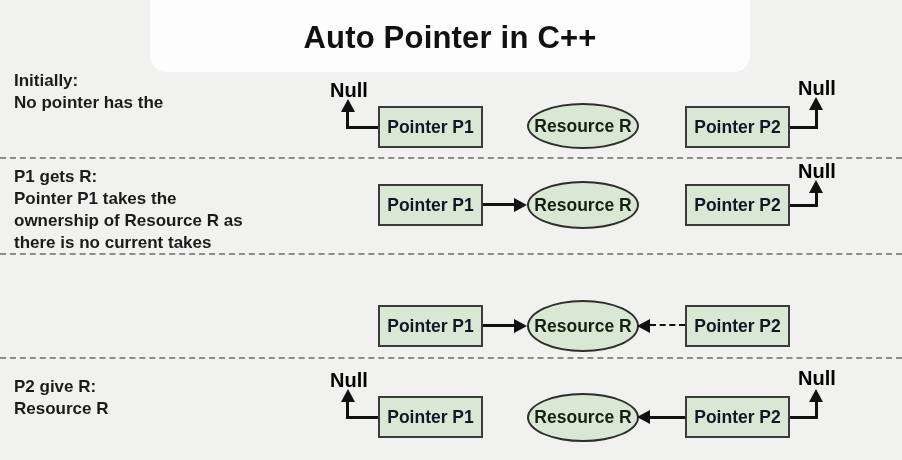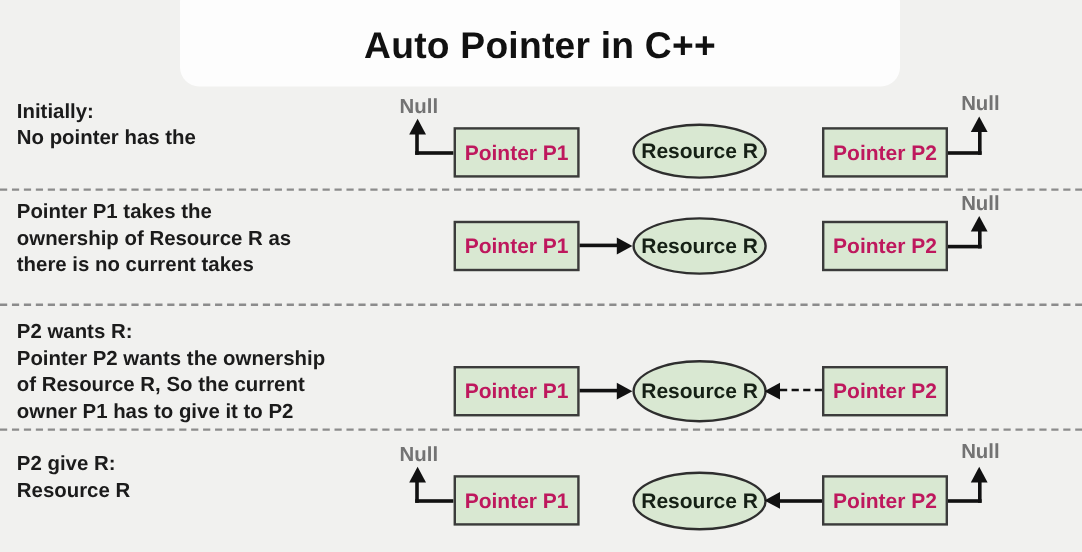--- a/index.html
+++ b/index.html
@@ -14,89 +14,84 @@
   .title-box{position:absolute;left:150px;top:-14px;width:600px;height:86px;
     background:var(--title-bg);border-radius:16px;display:flex;align-items:flex-end;justify-content:center;}
   .title-text{font-size:31px;font-weight:bold;color:#111;padding-bottom:16px;letter-spacing:0.2px;}
 
   .separator{position:absolute;left:0;width:902px;height:0;border-top:2px dashed var(--separator);}
 
   .row-text{position:absolute;left:14px;color:var(--text);font-size:17px;font-weight:bold;line-height:22px;white-space:nowrap;}
 
   .node-box{position:absolute;width:105px;height:42px;background:var(--node-fill);
     border:2px solid var(--node-border);display:flex;align-items:center;justify-content:center;
-    font-size:17.5px;font-weight:bold;color:#be185d;}
+    font-size:17.5px;font-weight:bold;color:#0f172a;}
   .node-ellipse{position:absolute;width:112px;background:var(--node-fill);
     border:2px solid #2e2e2e;border-radius:50%;display:flex;align-items:center;justify-content:center;
     font-size:17.5px;font-weight:bold;color:#152015;}
 
   .hline{position:absolute;height:3px;background:var(--line);}
   .vline{position:absolute;width:3px;background:var(--line);}
   .dline{position:absolute;height:0;border-top:2.5px dashed var(--line);}
   .arr-up{position:absolute;width:0;height:0;border-left:7px solid transparent;border-right:7px solid transparent;border-bottom:13px solid var(--line);}
   .arr-right{position:absolute;width:0;height:0;border-top:7px solid transparent;border-bottom:7px solid transparent;border-left:13px solid var(--line);}
   .arr-left{position:absolute;width:0;height:0;border-top:7px solid transparent;border-bottom:7px solid transparent;border-right:13px solid var(--line);}
-  .null-label{position:absolute;width:80px;text-align:center;font-size:17px;font-weight:bold;color:#737373;}
+  .null-label{position:absolute;width:80px;text-align:center;font-size:20px;font-weight:bold;color:#000000;}
 </style>
 </head>
 <body>
 
 <div class="canvas">
 
   <div class="title-box">
     <div class="title-text">Auto Pointer in C++</div>
   </div>
 
   <div class="separator" style="top:157px"></div>
   <div class="separator" style="top:253px"></div>
   <div class="separator" style="top:357px"></div>
 
-  <div class="row-text" style="top:82px">
+  <div class="row-text" style="top:70px">
     <div>Initially:</div>
     <div>No pointer has the</div>
   </div>
 
   <div class="null-label" style="left:309px;top:79px">Null</div>
   <div class="arr-up" style="left:341px;top:99px"></div>
   <div class="vline" style="left:346px;top:110px;height:19px"></div>
   <div class="hline" style="left:346px;top:126px;width:32px"></div>
 
   <div class="node-box" style="left:378px;top:106px">Pointer P1</div>
   <div class="node-ellipse" style="left:527px;top:103px;height:46px">Resource R</div>
   <div class="node-box" style="left:685px;top:106px">Pointer P2</div>
 
   <div class="hline" style="left:790px;top:126px;width:28px"></div>
   <div class="vline" style="left:815px;top:108px;height:21px"></div>
   <div class="arr-up" style="left:809px;top:97px"></div>
   <div class="null-label" style="left:777px;top:77px">Null</div>
 
   <div class="row-text" style="top:166px">
+    <div>P1 gets R:</div>
     <div>Pointer P1 takes the</div>
     <div>ownership of Resource R as</div>
     <div>there is no current takes</div>
   </div>
 
   <div class="node-box" style="left:378px;top:184px">Pointer P1</div>
 
   <div class="hline" style="left:483px;top:203px;width:34px"></div>
   <div class="arr-right" style="left:514px;top:198px"></div>
   <div class="node-ellipse" style="left:527px;top:181px;height:48px">Resource R</div>
   <div class="node-box" style="left:685px;top:184px">Pointer P2</div>
 
   <div class="hline" style="left:790px;top:204px;width:28px"></div>
   <div class="vline" style="left:815px;top:190px;height:17px"></div>
   <div class="arr-up" style="left:809px;top:180px"></div>
   <div class="null-label" style="left:777px;top:160px">Null</div>
 
-  <div class="row-text" style="top:266px">
-    <div>P2 wants R:</div>
-    <div>Pointer P2 wants the ownership</div>
-    <div>of Resource R, So the current</div>
-    <div>owner P1 has to give it to P2</div>
-  </div>
 
   <div class="node-box" style="left:378px;top:305px">Pointer P1</div>
 
   <div class="hline" style="left:483px;top:324px;width:34px"></div>
   <div class="arr-right" style="left:514px;top:319px"></div>
   <div class="node-ellipse" style="left:527px;top:300px;height:52px">Resource R</div>
 
   <div class="arr-left" style="left:637px;top:319px"></div>
   <div class="dline" style="left:650px;top:324px;width:35px"></div>
   <div class="node-box" style="left:685px;top:305px">Pointer P2</div>

